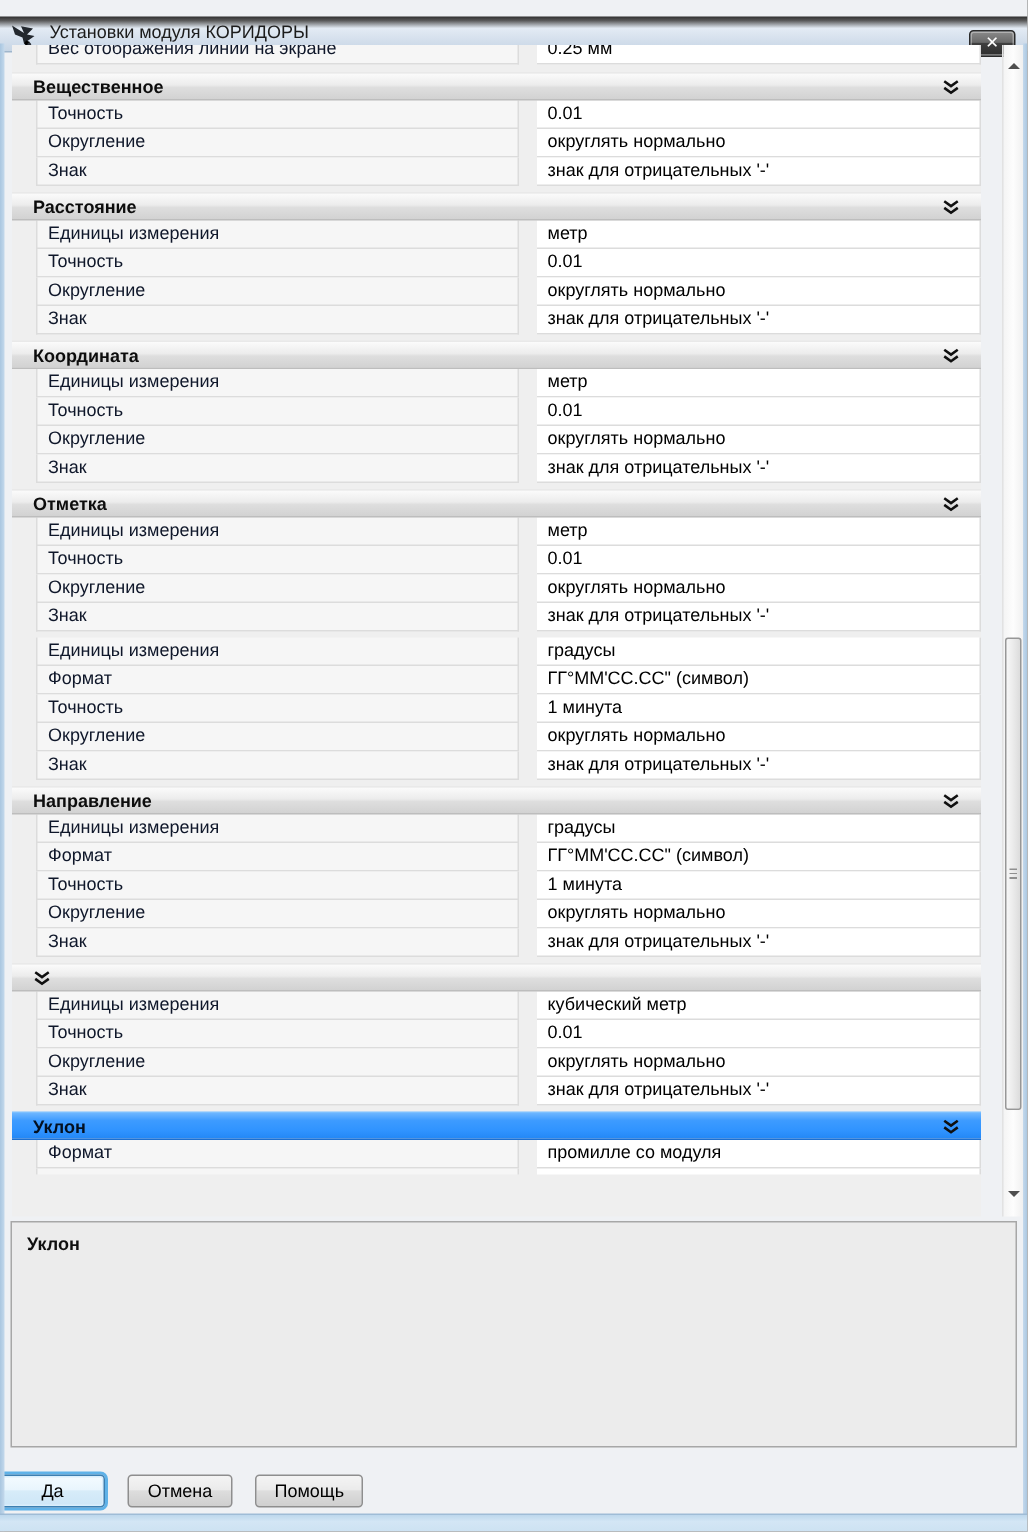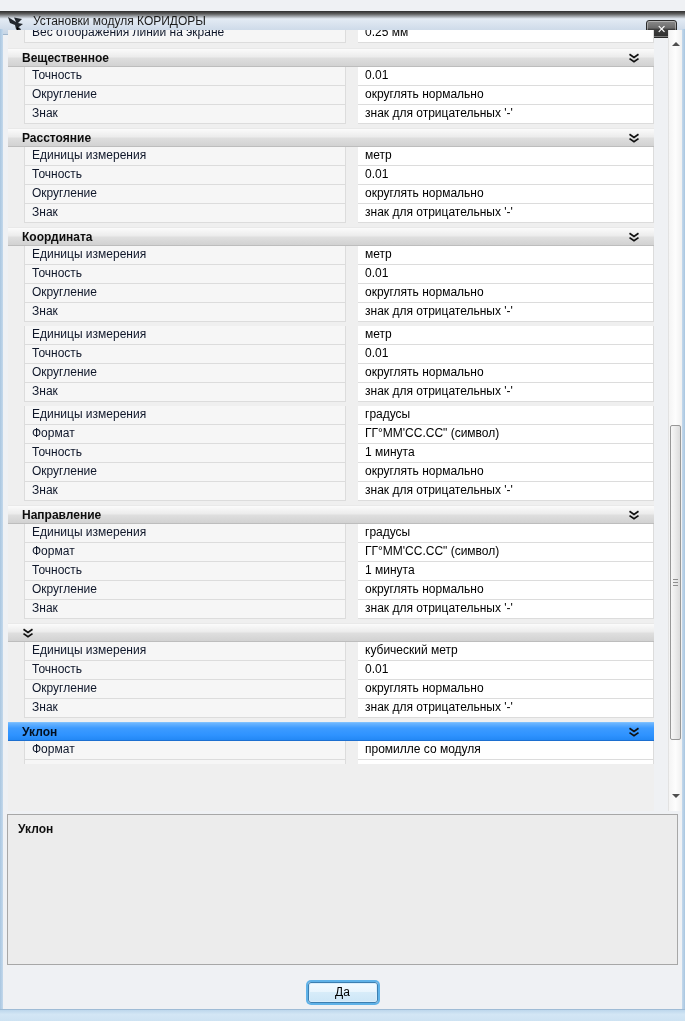--- a/index.html
+++ b/index.html
@@ -101,21 +101,21 @@
   
   .desc-panel {
     position:absolute; left:7px; top:814px; width:671px; height:151px;
     background:#ececec; border:1px solid #a7a7a7;
     padding:7px 10px; font-size:12px; font-weight:bold; color:#101010;
   }
 
   
   .button-bar {
     position:absolute; left:0; top:982px; width:685px; height:24px;
-    display:flex; justify-content:flex-start; align-items:center; gap:15px;flex-direction:column;
+    display:flex; justify-content:flex-start; align-items:center; gap:15px;
   }
   .btn {
     min-width:70px; height:22px; padding:0 12px;
     background:linear-gradient(180deg,#f4f4f4 0%,#ebebeb 45%,#dddddd 50%,#cfcfcf 100%);
     border:1px solid #8e8e8e; border-radius:3px;
     font-family:inherit; font-size:12px; color:#000; line-height:19px; text-align:center;
     cursor:default;
   }
   .btn.default {
     border:1px solid #3c7fb1; border-radius:3px;
@@ -225,20 +225,27 @@
     <div class="pg-value">округлять нормально</div>
   </div>
 
   <div class="pg-row">
     <div class="pg-label">Знак</div>
     <div class="pg-value">знак для отрицательных '-'</div>
   </div>
 </section>
 
   <section class="pg-section">
+    <div class="pg-header">
+      <span class="pg-header-title">Отметка</span>
+      <svg class="chevron" viewBox="0 0 12 11">
+        <path d="M1.5 1.2 L6 4.4 L10.5 1.2" fill="none" stroke="#101010" stroke-width="1.7"></path>
+        <path d="M1.5 5.6 L6 8.8 L10.5 5.6" fill="none" stroke="#101010" stroke-width="1.7"></path>
+      </svg>
+    </div>
 
   <div class="pg-row">
     <div class="pg-label">Единицы измерения</div>
     <div class="pg-value">метр</div>
   </div>
 
   <div class="pg-row">
     <div class="pg-label">Точность</div>
     <div class="pg-value">0.01</div>
   </div>

